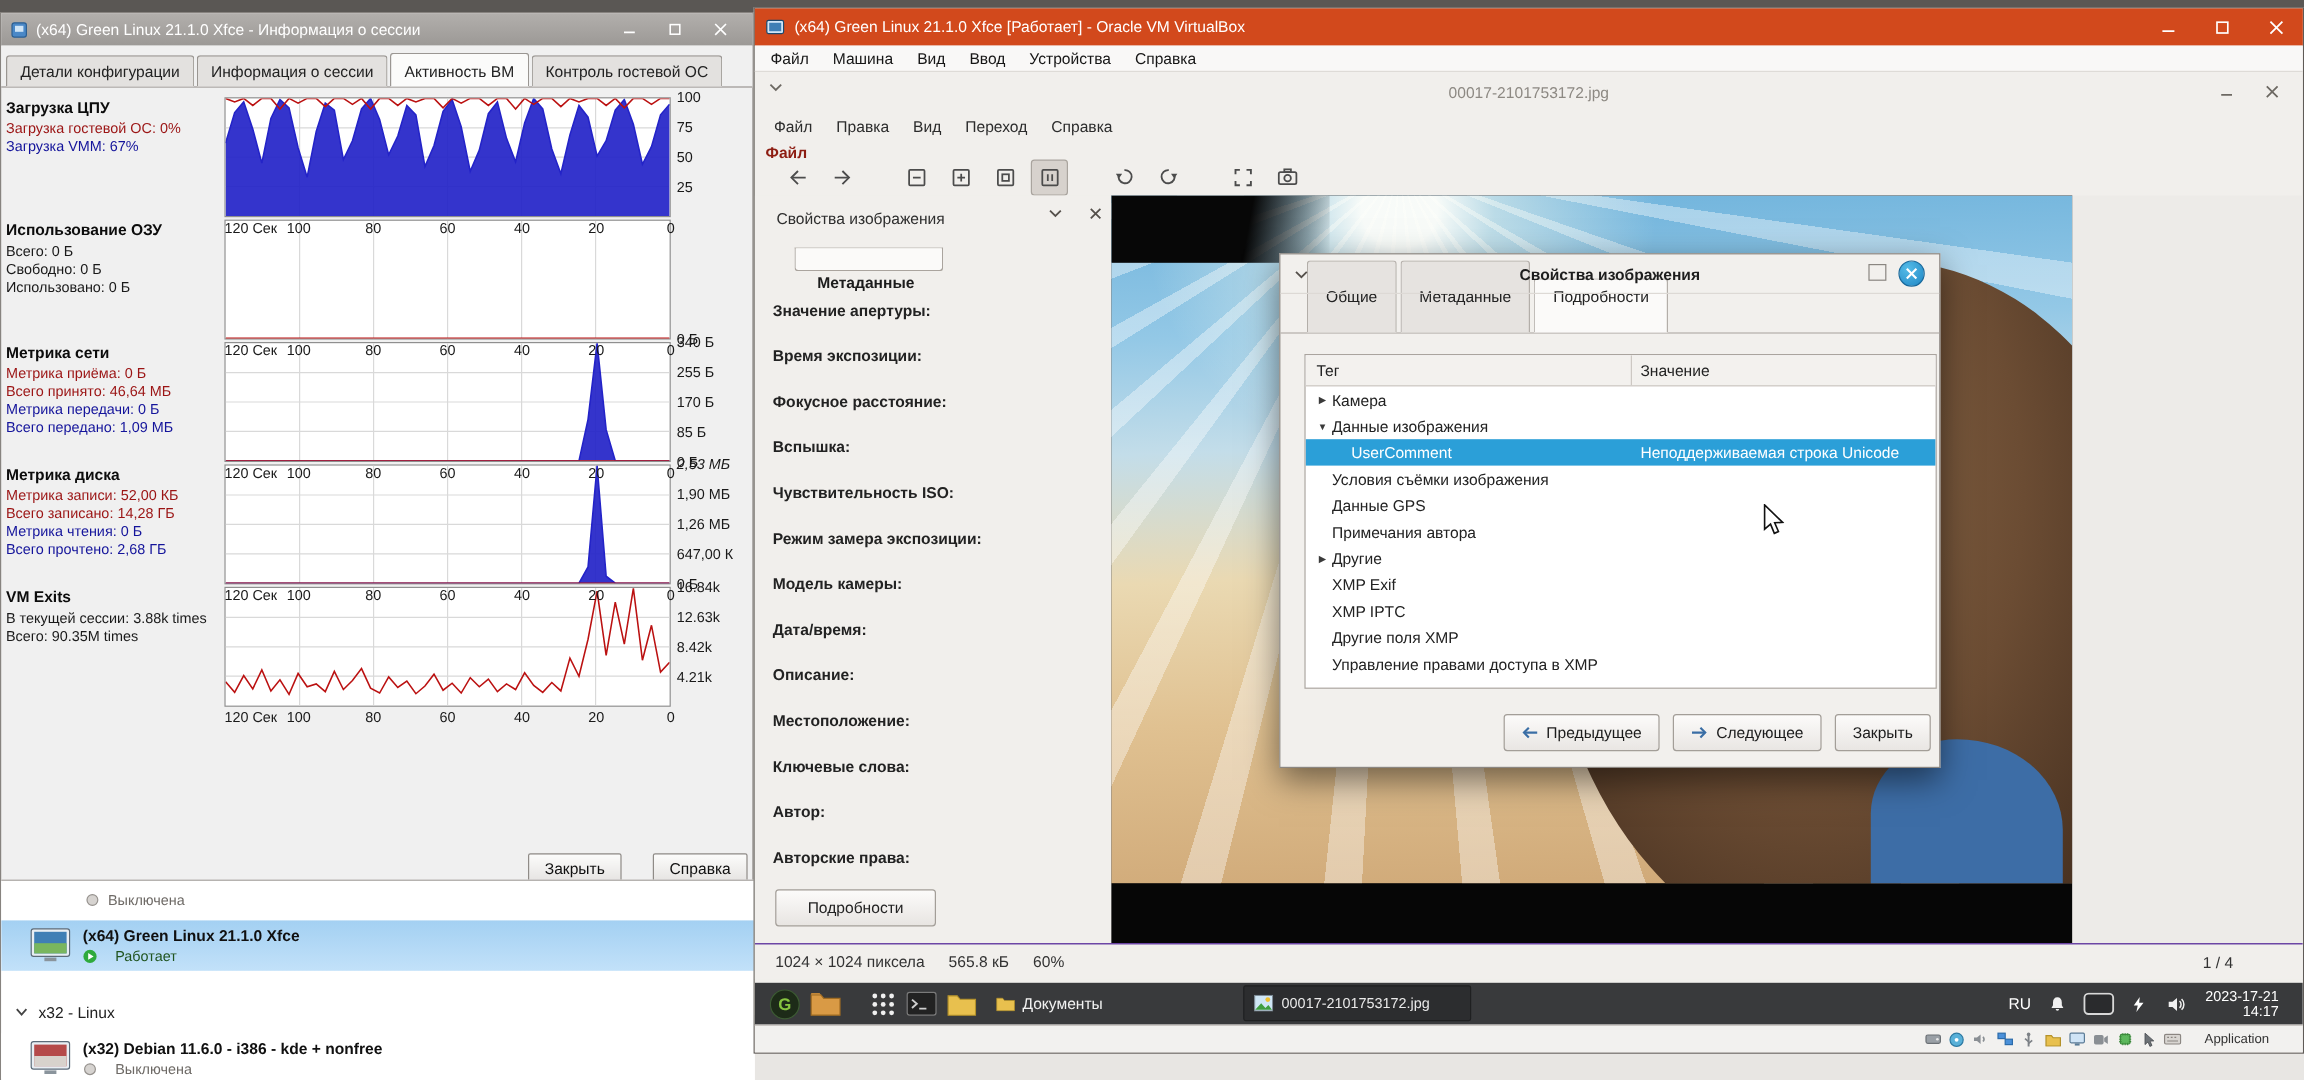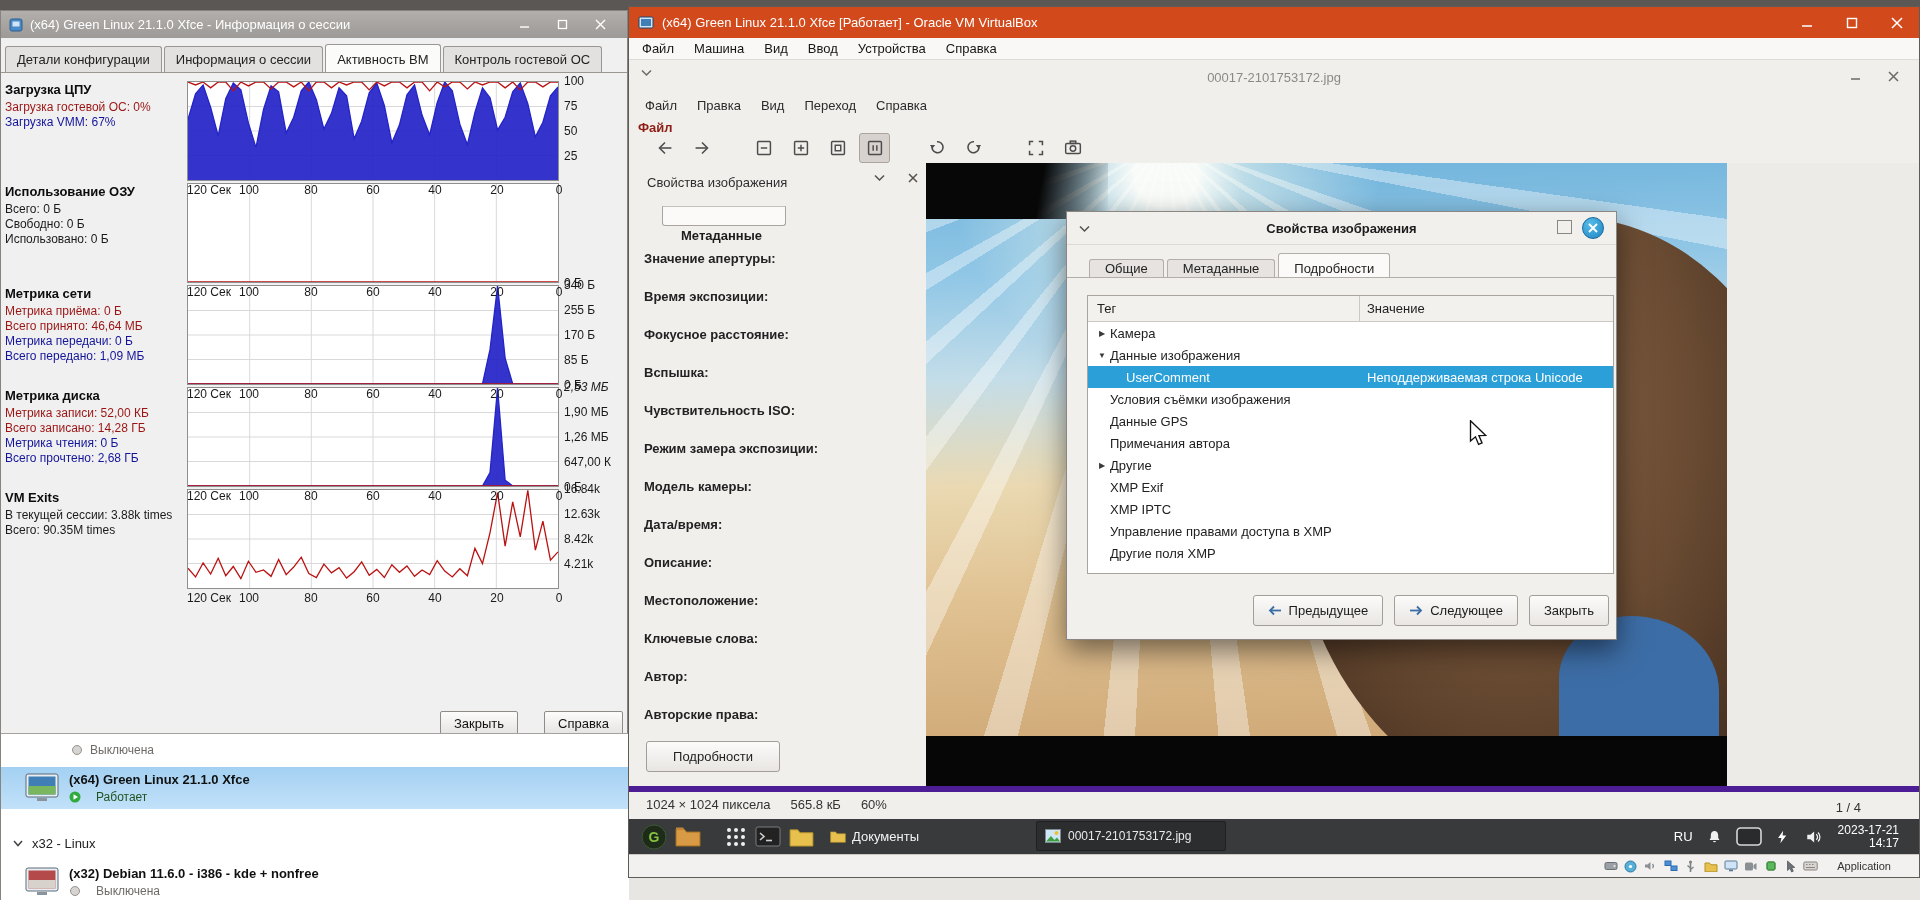--- a/index.html
+++ b/index.html
@@ -74,31 +74,31 @@
     background:
      radial-gradient(circle at 30% 2%, rgba(255,255,250,.95) 0 4%, rgba(255,255,240,.5) 10%, rgba(255,255,255,0) 27%),
      repeating-conic-gradient(from 150deg at 30% -4%, rgba(255,255,255,.38) 0deg 3deg, rgba(255,255,255,0) 3deg 11deg),
      linear-gradient(178deg,#6fb3dc 0%,#93c8e6 20%,#c3dde9 36%,#ead9b2 54%,#e0c191 74%,#cfa877 100%)}
   .art-dark-corner{position:absolute;left:0;top:0;width:182px;height:56px;background:linear-gradient(100deg,#070707 62%,rgba(7,7,7,0) 100%)}
   .art-hair{position:absolute;left:46%;top:10%;width:64%;height:104%;background:radial-gradient(ellipse at 42% 28%,#8a6848 0%,#6b4c33 45%,#4a3322 75%,#38261a 100%);border-radius:48% 44% 30% 52%;transform:rotate(-6deg)}
   .art-face{position:absolute;left:47%;top:43%;width:17%;height:26%;background:#f2d2ae;border-radius:50% 45% 40% 50%;transform:rotate(-10deg)}
   .art-shirt{position:absolute;left:79%;top:79%;width:20%;height:24%;background:#3d6da6;border-radius:45% 55% 0 0}
   .canvas-right{position:absolute;left:1098px;top:103px;width:192px;height:623px;background:#edebe8}
   
-  .viewer-status{position:absolute;left:0;top:726px;width:100%;height:30px;background:#f1efec;border-top:6px solid #4c1d95;display:flex;align-items:center;font-size:13px;color:#333;padding-left:17px;gap:20px}
+  .viewer-status{position:absolute;left:0;top:726px;width:100%;height:30px;background:#f1efec;border-top:1px solid #4c1d95;display:flex;align-items:center;font-size:13px;color:#333;padding-left:17px;gap:20px}
   .vs-page{position:absolute;right:58px;top:8px;font-size:13px;color:#333}
   
   .dialog{position:absolute;left:437px;top:151px;width:551px;height:429px;background:#f2f0ed;border:1px solid #8b8681;box-shadow:0 10px 26px rgba(0,0,0,.5)}
   .dlg-tb{position:relative;height:33px;border-bottom:1px solid #ddd9d5;display:flex;align-items:center}
   .dlg-title{position:absolute;left:0;width:100%;text-align:center;font-weight:bold;font-size:13px;color:#1d1d1d}
   .dlg-chevron{position:absolute;left:12px;top:13px}
   .dlg-max{position:absolute;right:44px;top:8px;width:15px;height:14px;border:1.5px solid #8a8681}
   .dlg-close{position:absolute;right:12px;top:5px;width:22px;height:22px;border-radius:50%;background:radial-gradient(circle at 35% 30%,#55bce8,#1f86c4);border:1px solid #18699c;display:flex;align-items:center;justify-content:center}
   .dlg-tabs{display:flex;align-items:flex-end;height:33px;padding:6px 0 0 22px;border-bottom:1px solid #b3aea9}
-  .dlg-tab{font-size:13px;padding:1px 15px;border:1px solid #b3aea9;border-bottom:none;background:#e6e3e0;margin-right:3px;border-radius:3px 3px 0 0;color:#222}
+  .dlg-tab{font-size:13px;padding:22px 15px;border:1px solid #b3aea9;border-bottom:none;background:#e6e3e0;margin-right:3px;border-radius:3px 3px 0 0;color:#222}
   .dlg-tab.active{background:#fbfaf9;padding-top:7px}
   .dlg-table{position:absolute;left:20px;top:83px;width:527px;height:279px;background:#fff;border:1px solid #aaa49e;overflow:hidden}
   .thead{display:flex;height:26px;background:#f3f1ee;border-bottom:1px solid #cdc8c3;font-size:13px;color:#222;align-items:center}
   .th-tag{flex:0 0 272px;padding-left:9px;border-right:1px solid #cdc8c3;height:100%;display:flex;align-items:center}
   .th-val{flex:1;padding-left:7px}
   .trow{display:flex;height:22px;align-items:center;font-size:13px;color:#222}
   .trow.selected{background:#2b9fd8;color:#fff}
   .cell-tag{flex:0 0 272px;display:flex;align-items:center;padding-left:6px;overflow:hidden;white-space:nowrap}
   .exp{width:16px;font-size:8px;color:#3a3a3a;text-align:center;flex:0 0 16px}
   .trow.selected .exp{color:#fff}
@@ -693,29 +693,29 @@
               <span class="cell-tag">
                 <span class="exp"></span>
                 <span class="tagtext">XMP IPTC</span>
               </span>
               <span class="valtext"></span>
             </div>
 
             <div class="trow">
               <span class="cell-tag">
                 <span class="exp"></span>
+                <span class="tagtext">Другие поля XMP</span>
+              </span>
+              <span class="valtext"></span>
+            </div>
+
+            <div class="trow">
+              <span class="cell-tag">
+                <span class="exp"></span>
                 <span class="tagtext">Управление правами доступа в XMP</span>
-              </span>
-              <span class="valtext"></span>
-            </div>
-
-            <div class="trow">
-              <span class="cell-tag">
-                <span class="exp"></span>
-                <span class="tagtext">Другие поля XMP</span>
               </span>
               <span class="valtext"></span>
             </div>
           </div>
       </div>
       <div class="dlg-btns">
         <button class="dlg-btn">
             <svg width="14" height="11" viewBox="0 0 14 11" fill="none" stroke="#3a6ea5" stroke-width="1.8">
               <path d="M13 5.5 H2"></path>
               <path d="M6 1.5 L2 5.5 L6 9.5"></path>

